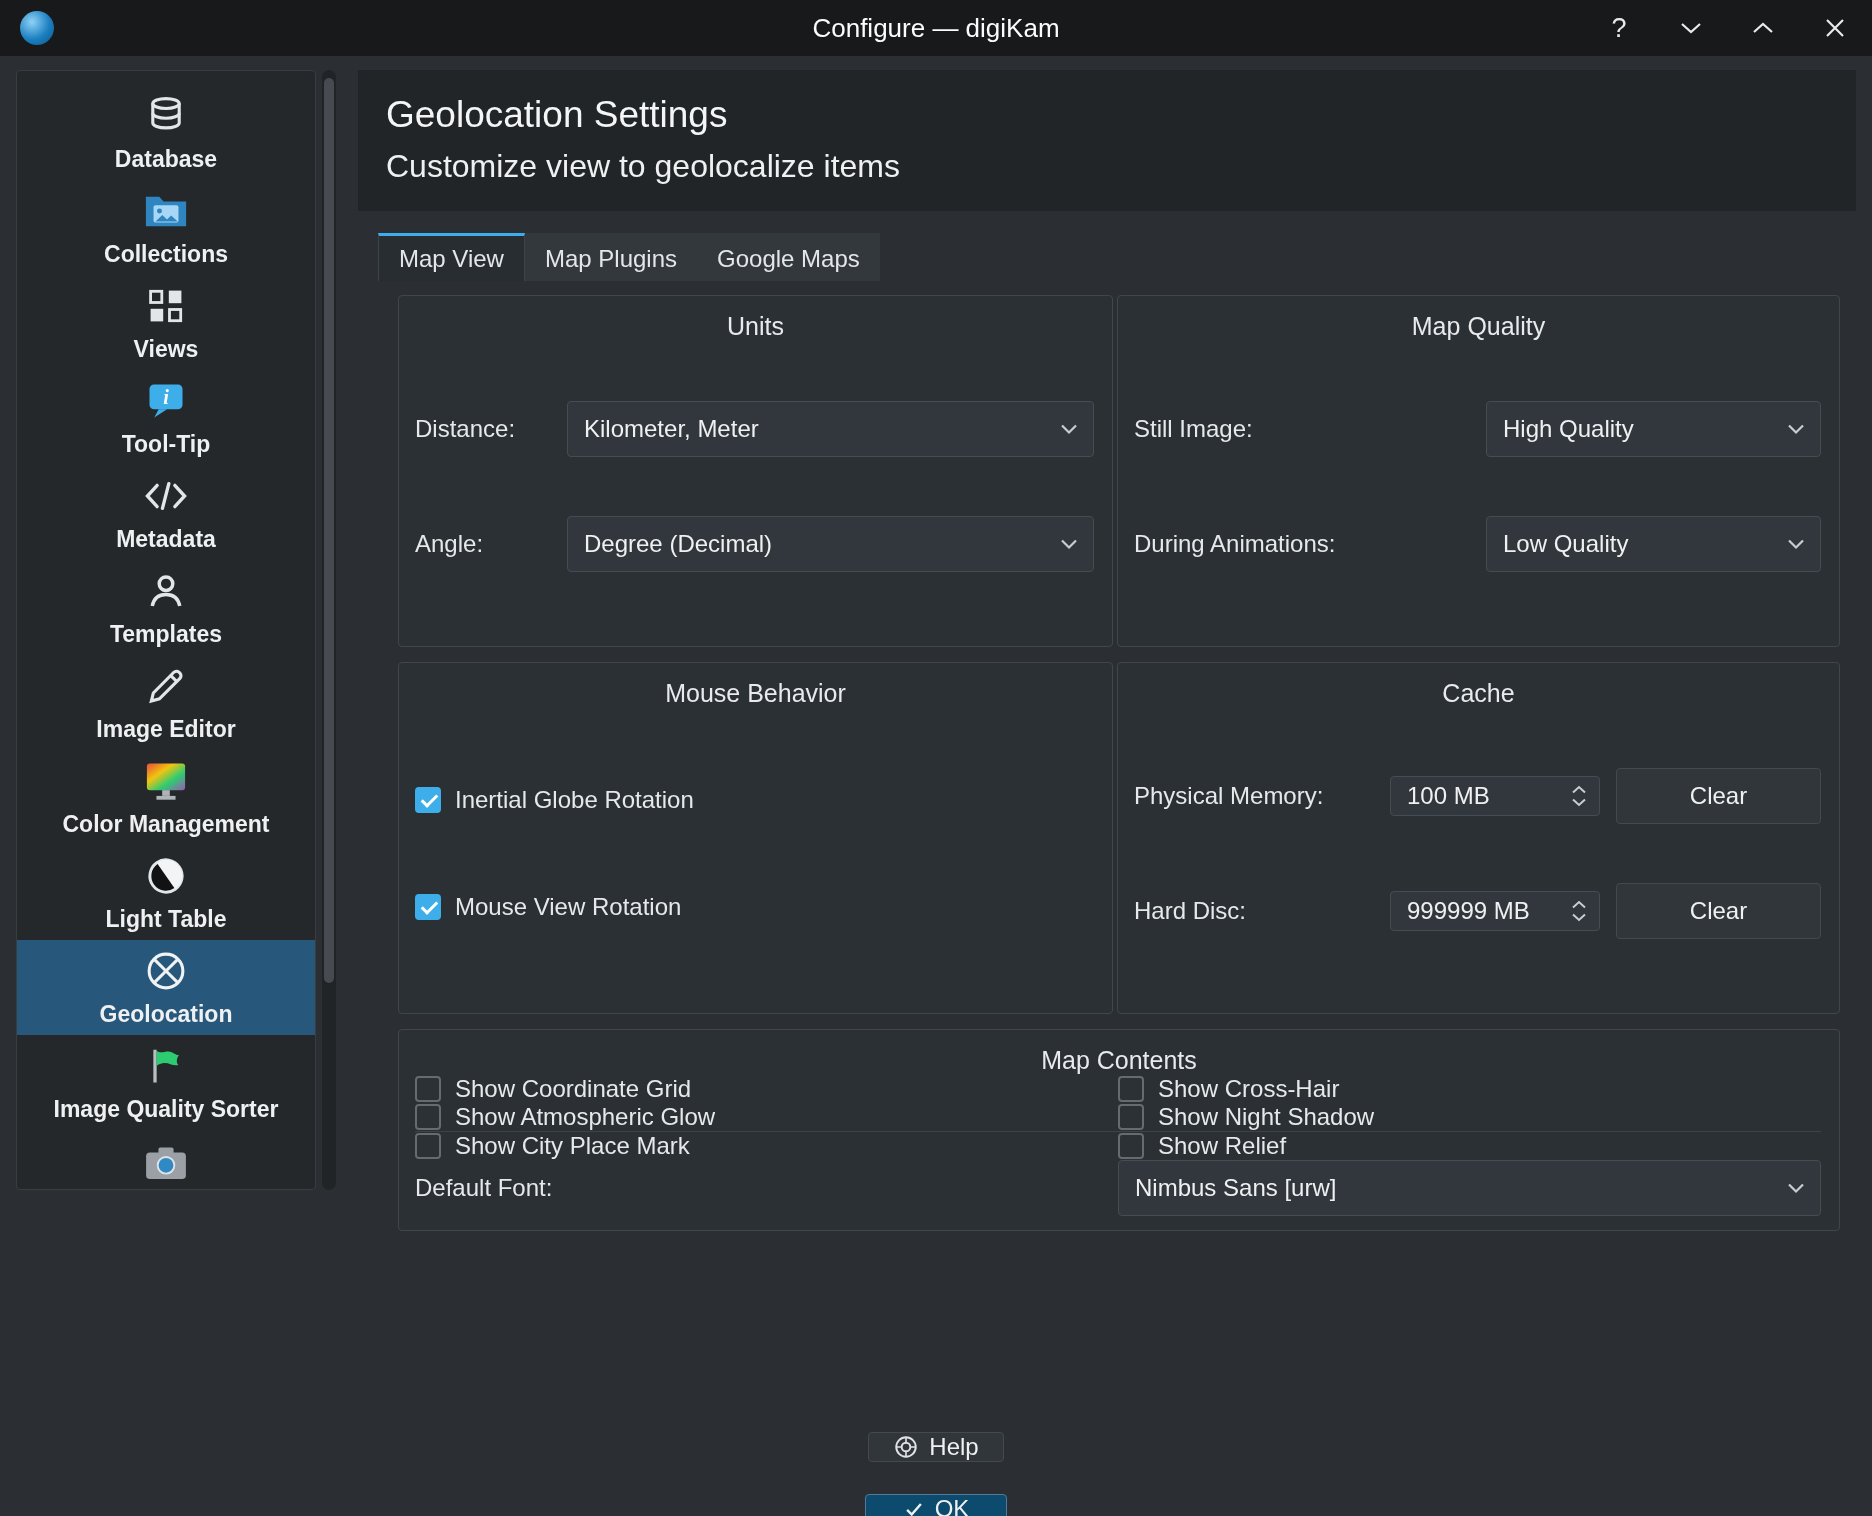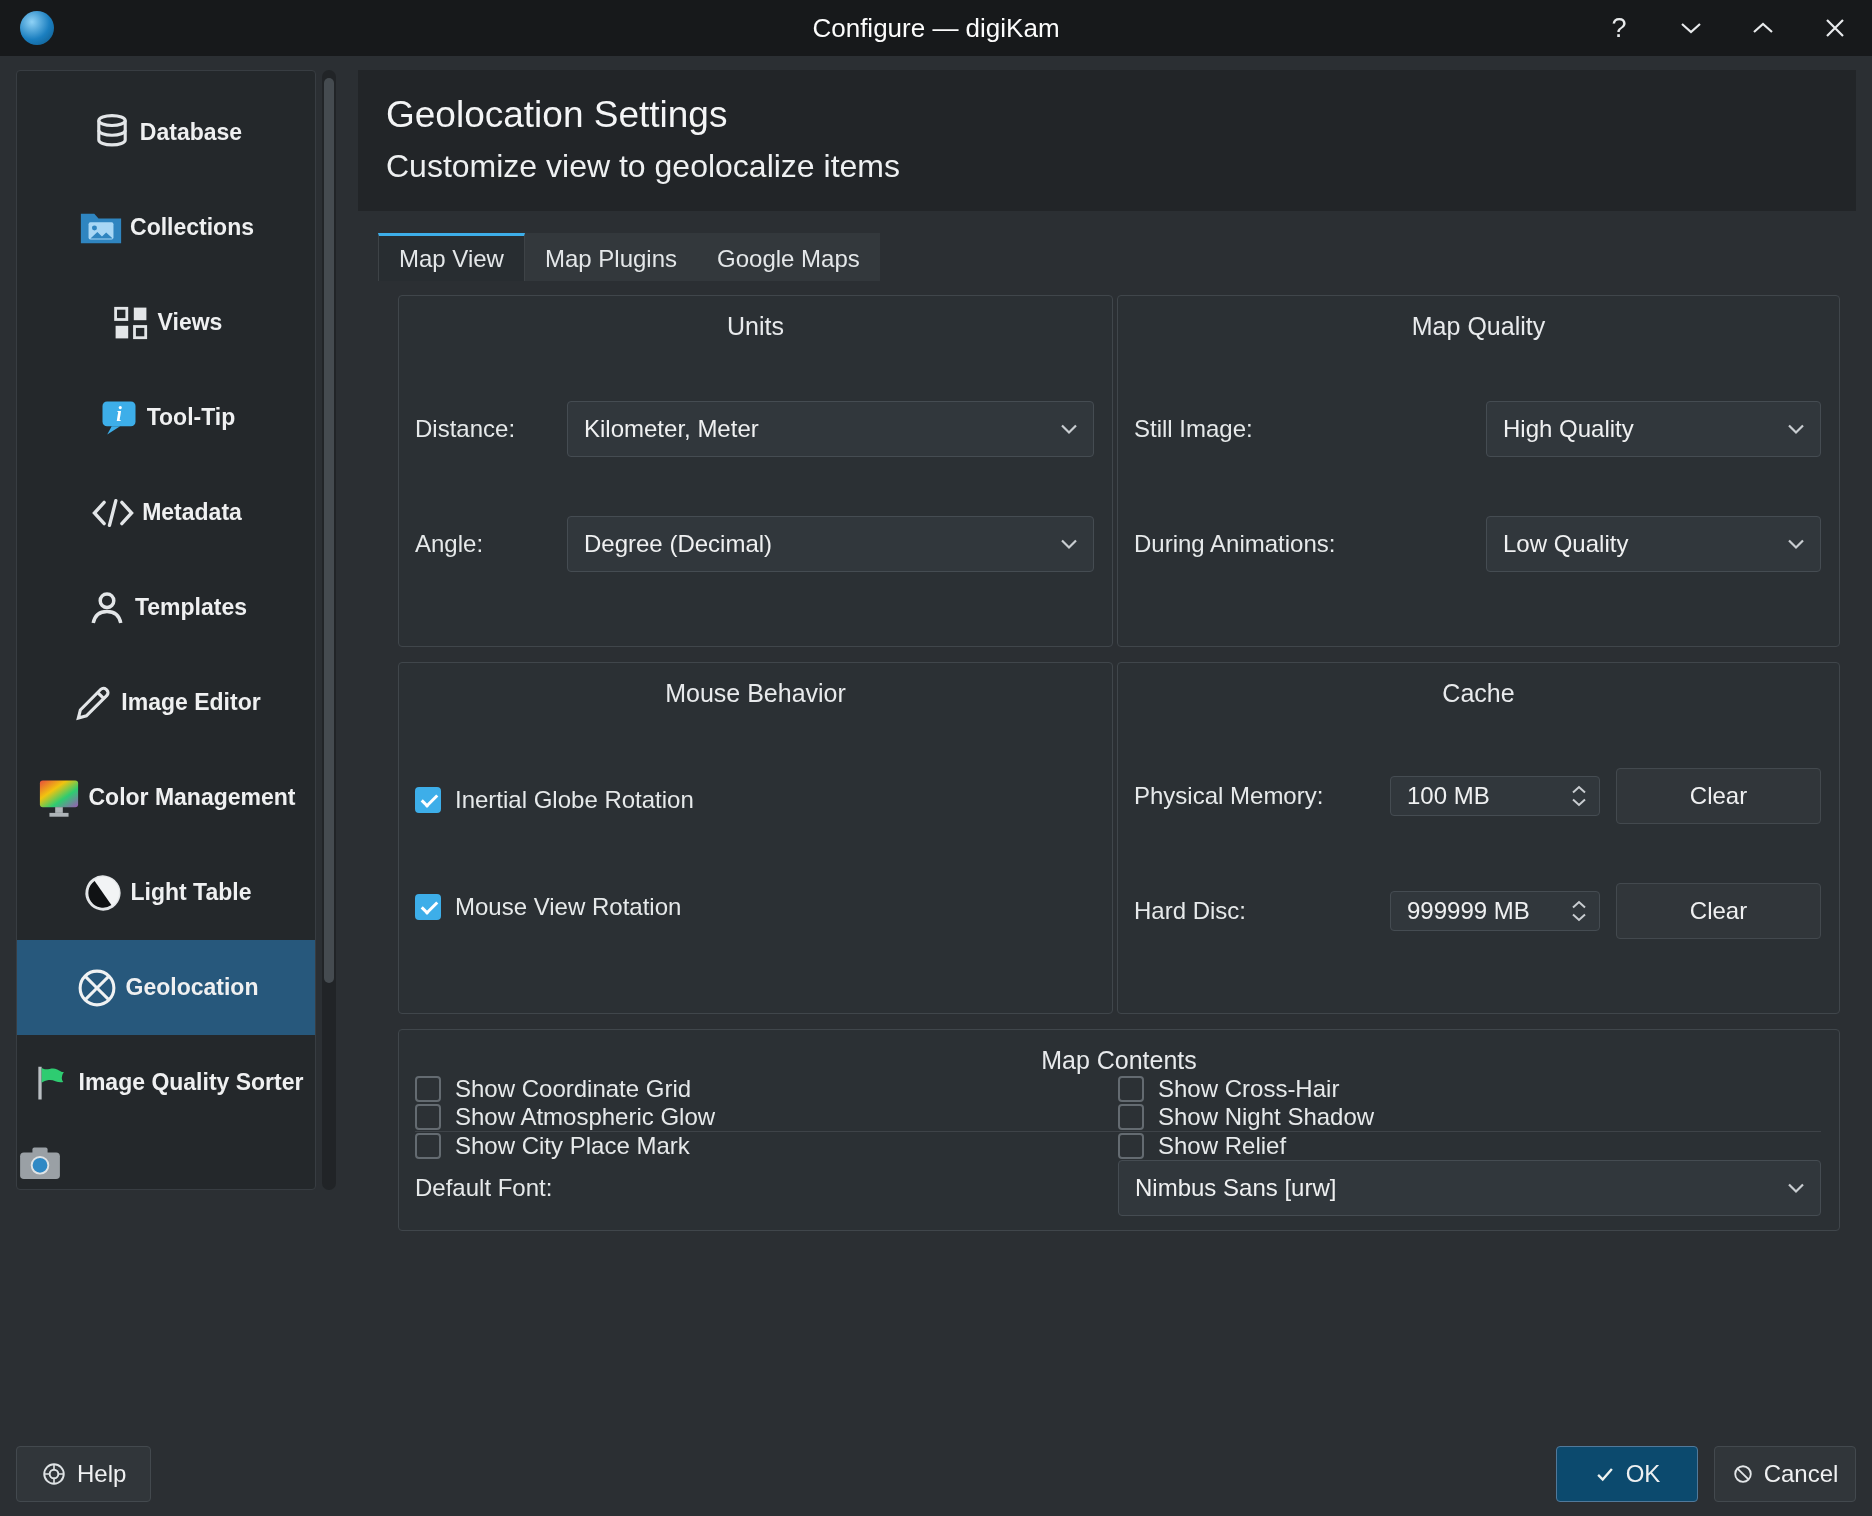--- a/index.html
+++ b/index.html
@@ -31,21 +31,21 @@
   
   .sidebar-wrap { width: 330px; flex: none; display: flex; }
   .sidebar {
     width: 300px; height: 1120px; background: #24282b;
     border: 1px solid #383d42; border-radius: 4px;
     padding-top: 14px; overflow: hidden;
   }
   .scrollbar { width: 14px; height: 1120px; margin-left: 6px; position: relative; border-radius: 7px; background: #212427; }
   .scroll-thumb { position: absolute; left: 2px; right: 2px; top: 8px; height: 905px; background: #454b50; border-radius: 5px; }
   .side-item {
-    height: 95px; display: flex; flex-direction: row; align-items: center;
+    height: 95px; display: flex; flex-direction: column; align-items: center;
     justify-content: center; gap: 6px; cursor: pointer;
   }
   .side-item.selected { background: #27587c; }
   .side-item .ic { height: 48px; display: flex; align-items: center; justify-content: center; }
   .side-item .lbl { font-size: 23px; font-weight: bold; color: #eff0f1; white-space: nowrap; }
   .side-item.partial { height: 58px; justify-content: flex-start; padding-top: 10px; overflow: hidden; }
   
   .content { flex: 1; display: flex; flex-direction: column; min-width: 0; }
   .header-band { background: #222528; padding: 24px 28px 26px 28px; }
   .header-title { font-size: 37px; color: #f4f5f6; }
@@ -112,21 +112,21 @@
   }
   .btn.clear { flex: none; width: 205px; margin-left: 16px; }
   .spin { margin-left: 16px; }
   .btn.ok { width: 142px; background: #0c4a6e; border-color: #51799a; }
   .btn.cancel { width: 142px; }
   
   .mc-row { display: grid; grid-template-columns: 1fr 1fr; align-items: center; }
   .mc-divider { border-top: 1px solid #3e4348; width: 100%; }
   .mc-font-label { font-size: 24px; color: #e6e9ea; display: flex; align-items: center; }
   
-  .footer { height: 84px; display: flex; align-items: center; padding: 0 16px; gap: 16px; }
+  .footer { height: 84px; display: flex; align-items: center; padding: 0 16px; gap: 16px; flex-direction: column; }
   .spacer { flex: 1; }
   svg { display: block; }
 </style>
 </head>
 <body>
 
 <div class="window">
 
   <div class="titlebar">
     <div class="app-icon"></div>

